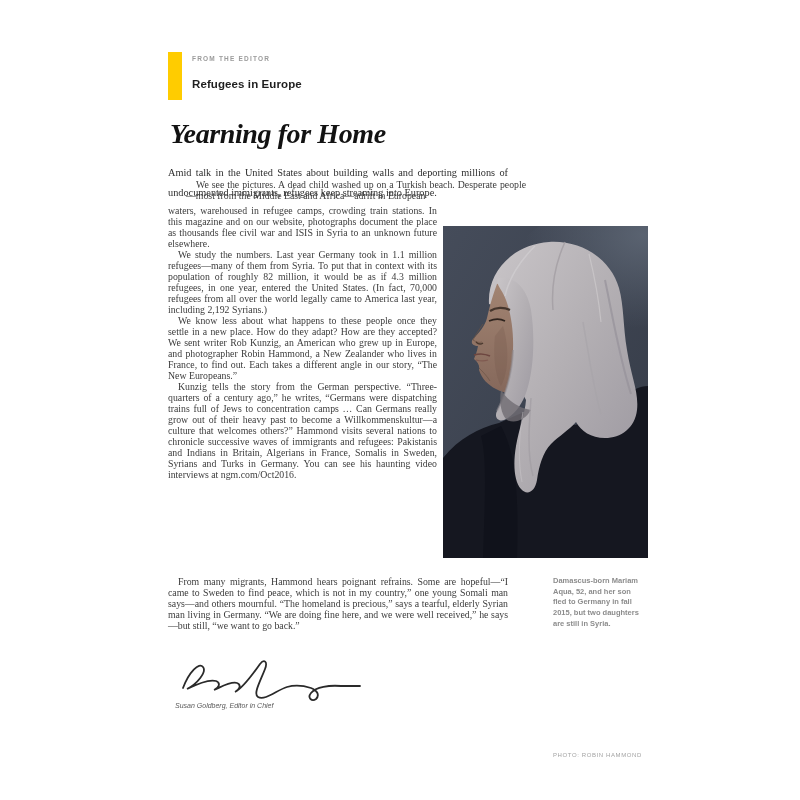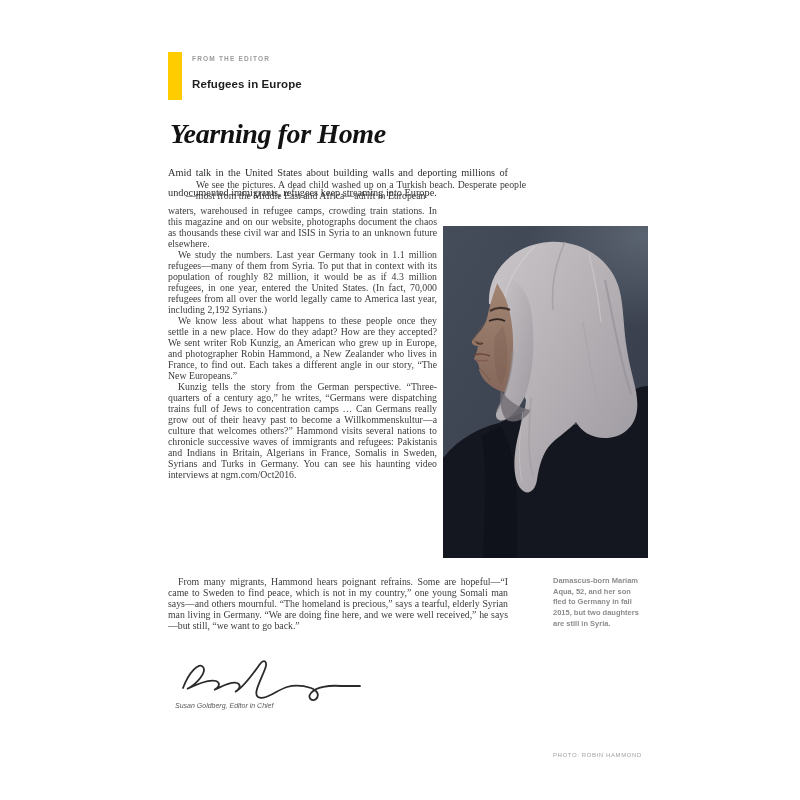--- a/index.html
+++ b/index.html
@@ -68,21 +68,21 @@
   <h1 class="title">Yearning for Home</h1>
 
   <div class="dek">Amid talk in the United States about building walls and deporting millions of undocumented immigrants, refugees keep streaming into Europe.</div>
 
   <div class="blockA bodytext">
     <p class="ind">We see the pictures. A dead child washed up on a Turkish beach. Desperate people—most from the Middle East and Africa—adrift in European</p>
   </div>
 
   <div class="blockB bodytext">
     <div class="wrap-spacer"></div>
-    <p>waters, warehoused in refugee camps, crowding train stations. In this magazine and on our website, photographs document the chaos as thousands these civil war and ISIS in Syria to an unknown future elsewhere.</p>
+    <p>waters, warehoused in refugee camps, crowding train stations. In this magazine and on our website, photographs document the place as thousands flee civil war and ISIS in Syria to an unknown future elsewhere.</p>
     <p class="ind">We study the numbers. Last year Germany took in 1.1 million refugees—many of them from Syria. To put that in context with its population of roughly 82 million, it would be as if 4.3 million refugees, in one year, entered the United States. (In fact, 70,000 refugees from all over the world legally came to America last year, including 2,192 Syrians.)</p>
     <p class="ind">We know less about what happens to these people once they settle in a new place. How do they adapt? How are they accepted? We sent writer Rob Kunzig, an American who grew up in Europe, and photographer Robin Hammond, a New Zealander who lives in France, to find out. Each takes a different angle in our story, “The New Europeans.”</p>
     <p class="ind"><span>Kunzig tells the story from the German perspective. “Three-quarters of a century ago,” he writes, “Germans were dispatching trains full of Jews to concentration camps … Can Germans really grow out of their heavy past to become a </span><span class="it">Willkommenskultur</span><span>—a culture that welcomes others?” Hammond visits several nations to chronicle successive waves of immigrants and refugees: Pakistanis and Indians in Britain, Algerians in France, Somalis in Sweden, Syrians and Turks in Germany. You can see his haunting video interviews at ngm.com/Oct2016.</span></p>
   </div>
 
   <div class="blockC bodytext">
     <p class="ind"><span>From many migrants, Hammond hears poignant refrains. Some are hopeful—“I came to </span><span class="it">Sweden</span><span> to find peace, which is not in my country,” one young Somali man says—and others mournful. “The homeland is precious,” says a tearful, elderly Syrian man living in Germany. “We are doing fine here, and we were well received,” he says—but still, “we want to go back.”</span></p>
   </div>
 
   <div class="photo">

